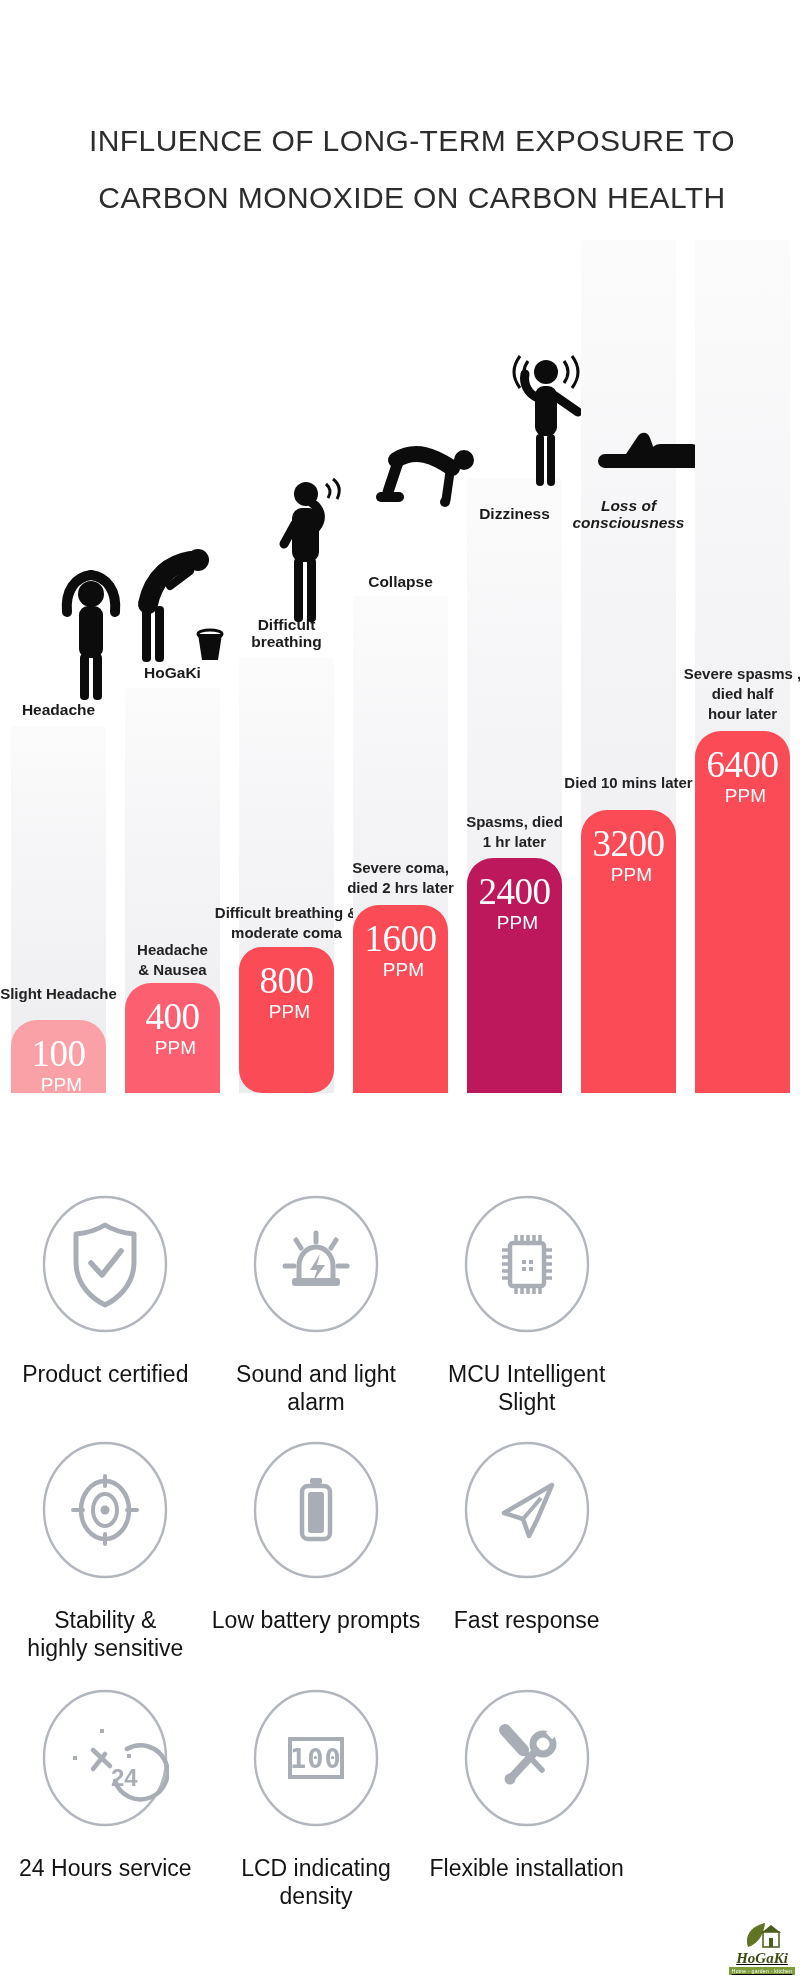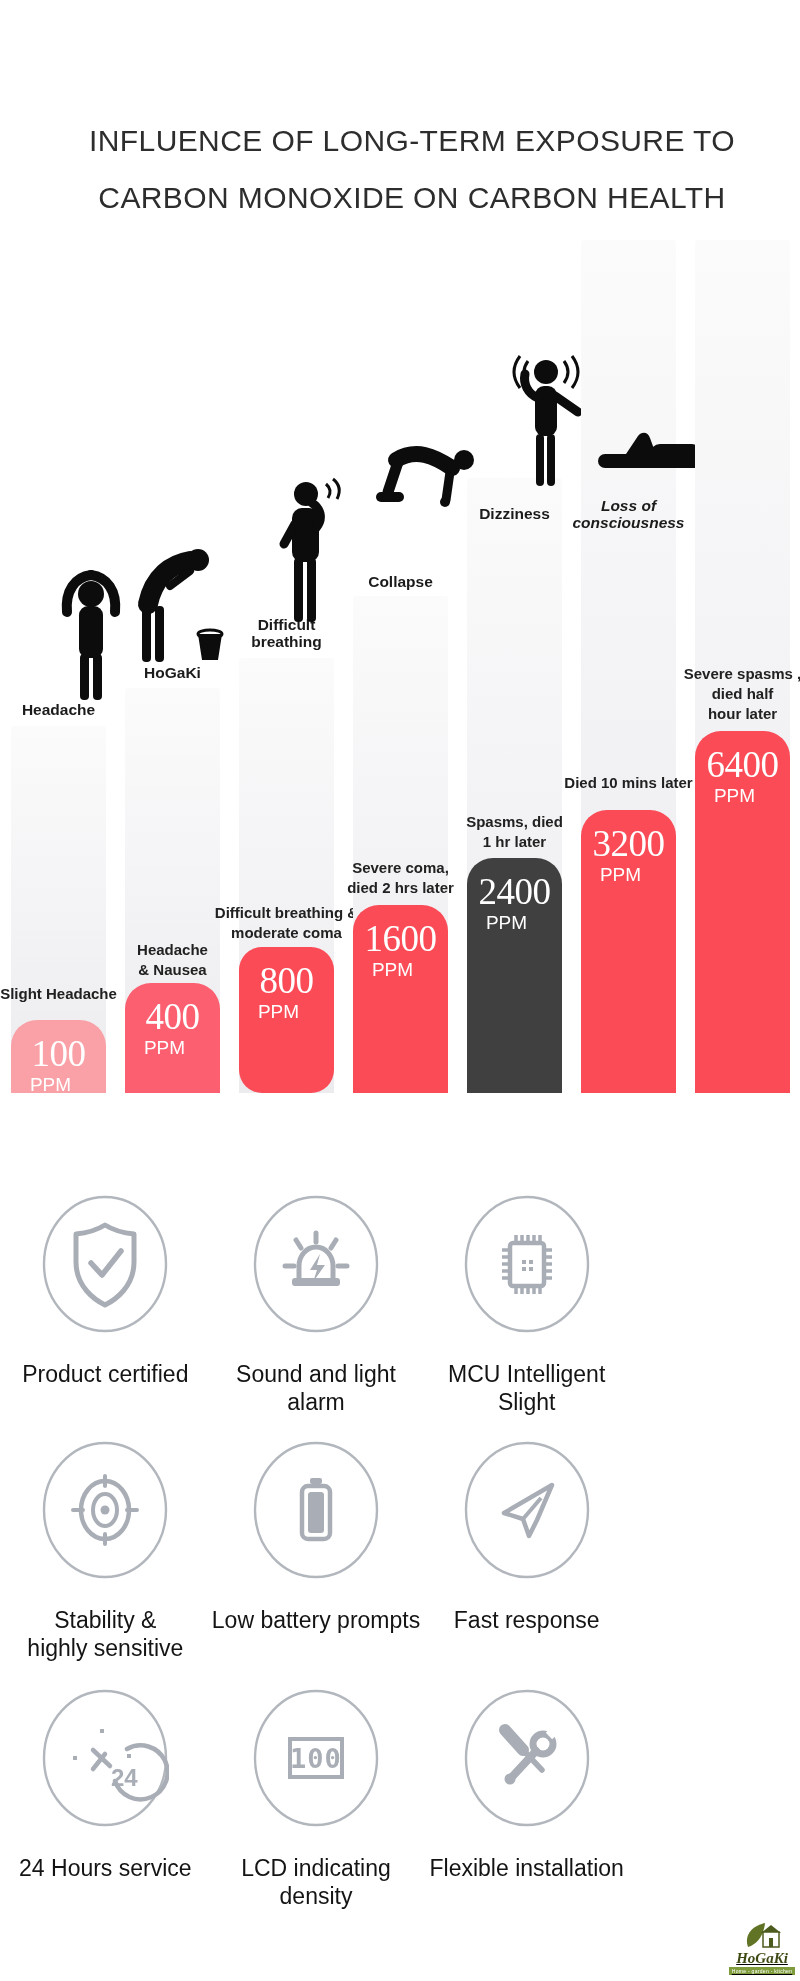--- a/index.html
+++ b/index.html
@@ -21,21 +21,21 @@
   .gray-bar {
     position:absolute; left:0; right:0; bottom:0;
     background:linear-gradient(180deg,#fbfbfc 0%,#ececef 100%);
     border-radius:3px 3px 0 0;
   }
   .red-bar {
     position:absolute; left:0; right:0; bottom:0;
     border-radius:26px 26px 0 0; color:#fff; text-align:center;
   }
   .ppm-num { font-size:37px; line-height:1; margin-top:15px; letter-spacing:-.5px;font-family:Liberation Serif, serif; }
-  .ppm-unit { font-size:19px; line-height:1; margin-top:3px; text-align:center; padding-right:16px; }
+  .ppm-unit { font-size:19px; line-height:1; margin-top:3px; text-align:right; padding-right:24px; }
   .effect {
     position:absolute; left:50%; transform:translateX(-50%);
     width:170px; text-align:center; font-weight:bold; font-size:15px;
     line-height:20px; color:#212121; white-space:pre-line;
   }
   .symptom {
     position:absolute; left:50%; transform:translateX(-50%);
     width:150px; text-align:center; font-weight:bold; font-size:15.5px;
     line-height:17px; color:#1b1b1b; white-space:pre-line;
   }
@@ -160,21 +160,21 @@
    <path d="M22 30 C42 18 60 26 78 38" fill="none" stroke-width="16" stroke-linecap="round"></path>
    <path d="M76 42 L72 70" fill="none" stroke-width="9" stroke-linecap="round"></path>
    <path d="M24 32 L14 62" fill="none" stroke-width="11" stroke-linecap="round"></path>
    <rect x="2" y="62" width="28" height="10" rx="5" stroke="none"></rect>
    <circle cx="71" cy="72" r="5" stroke="none"></circle>
           </g>
         </svg>
       </div>
       <div class="col" style="left: 467px; width: 95px;">
         <div class="gray-bar" style="top: 478px;"></div>
-        <div class="red-bar" style="top: 858px; background: #404040;">
+        <div class="red-bar" style="top: 858px; background: #be185d;">
           <div class="ppm-num">2400</div>
           <div class="ppm-unit">PPM</div>
         </div>
         <div class="effect" style="top: 812px;">Spasms, died
 1 hr later</div>
         <div class="symptom" style="top: 505px;">Dizziness</div>
       </div>
       <div class="figure" style="left: 496px; top: 346px; width: 100px; height: 142px;">
         <svg viewBox="0 0 100 142">
           <g fill="#0c0c0c" stroke="#0c0c0c">

